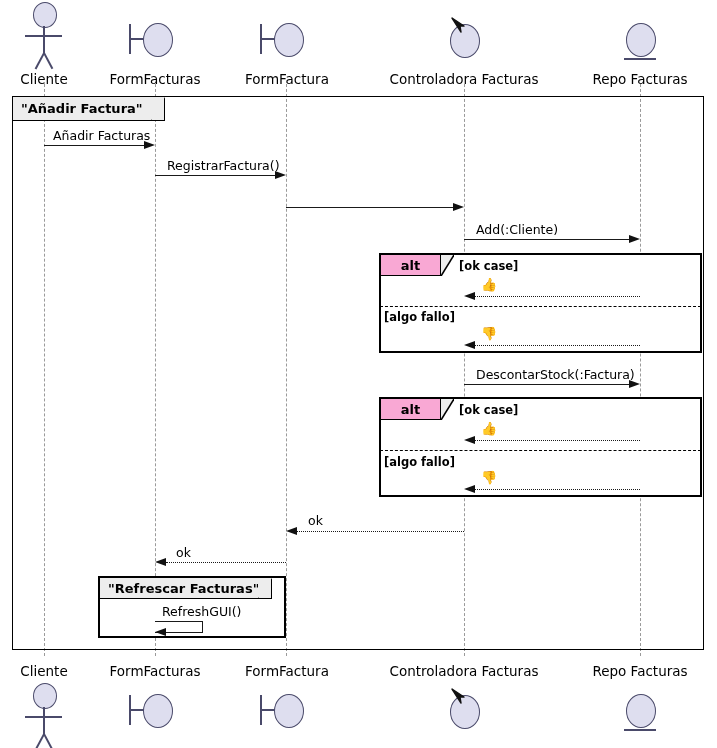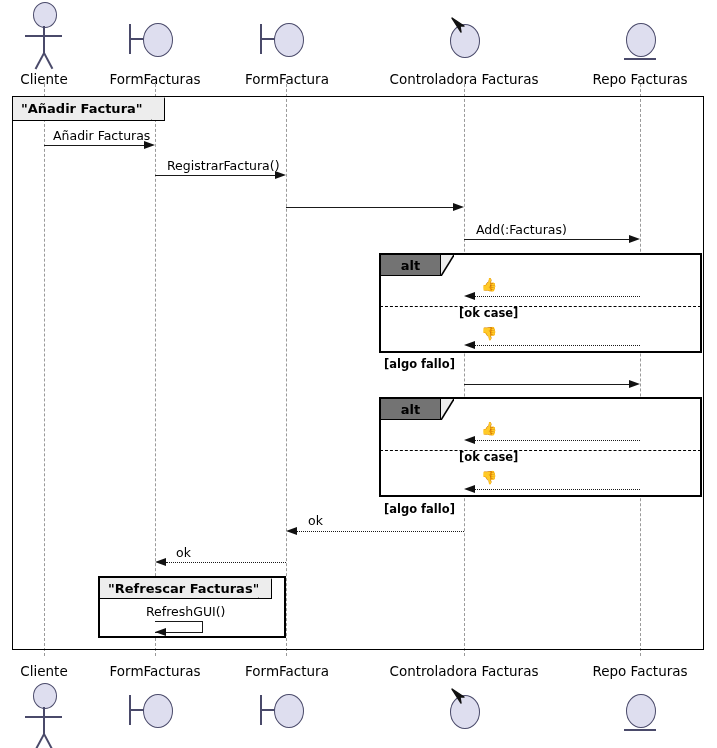--- a/index.html
+++ b/index.html
@@ -39,26 +39,26 @@
     display:flex;align-items:center;padding:0 8px;white-space:nowrap;
   }
   .frame-tab .notch{
     position:absolute;right:-1px;top:0;width:14px;height:100%;
     background:#EDEDED;border-bottom:1.6px solid #000;
     box-sizing:border-box;
   }
   
   .altbox{position:absolute;border:2px solid #000;background:#fff;box-sizing:border-box;}
   .alt-tab{
-    position:absolute;left:0;top:0;background:#737373;
+    position:absolute;left:0;top:0;background:#f9a8d4;
     border-right:1.6px solid #000;border-bottom:1.6px solid #000;
     box-sizing:border-box;font-weight:bold;font-size:13px;
     display:flex;align-items:center;justify-content:center;white-space:nowrap;
   }
-  .guard{position:absolute;font-weight:bold;font-size:11.5px;white-space:nowrap;margin-top:47px;}
+  .guard{position:absolute;font-weight:bold;font-size:11.5px;white-space:nowrap;}
   .alt-sep{position:absolute;height:0;border-top:1.5px dashed #000;}
   
   .msg-line{position:absolute;height:0;border-top:1.5px solid #1a1a1a;}
   .msg-line.dotted{border-top:1.5px dotted #1a1a1a;}
   .msg-label{position:absolute;font-size:12.5px;white-space:nowrap;color:#000;}
   .arrow-r,.arrow-l{position:absolute;width:0;height:0;}
   .arrow-r{border-left:11px solid #111;border-top:4.5px solid transparent;border-bottom:4.5px solid transparent;}
   .arrow-l{border-right:11px solid #111;border-top:4.5px solid transparent;border-bottom:4.5px solid transparent;}
   .emoji{position:absolute;font-size:13px;line-height:13px;}
   
@@ -132,21 +132,21 @@
   <div class="msg-line" style="left:44px;top:145px;width:101px;"></div>
   <div class="arrow-r" style="left:144px;top:140.5px;"></div>
 
   <div class="msg-label" style="left:167px;top:158px;">RegistrarFactura()</div>
   <div class="msg-line" style="left:155px;top:175px;width:121px;"></div>
   <div class="arrow-r" style="left:275px;top:170.5px;"></div>
 
   <div class="msg-line" style="left:286px;top:207px;width:168px;"></div>
   <div class="arrow-r" style="left:453px;top:202.5px;"></div>
 
-  <div class="msg-label" style="left:476px;top:222px;">Add(:Facturas)</div>
+  <div class="msg-label" style="left:476px;top:222px;">Add(:Cliente)</div>
   <div class="msg-line" style="left:464px;top:239px;width:166px;"></div>
   <div class="arrow-r" style="left:629px;top:234.5px;"></div>
 
   <div class="altbox" style="left:379px;top:253px;width:323px;height:100px;"></div>
   <div class="alt-tab" style="left:381px;top:255px;width:60px;height:21px;">
     <span>alt</span>
   </div>
   <div class="alt-tab" style="left:441px;top:255px;width:13px;height:21px;border-right:none;border-bottom:none;background:transparent;">
     <svg width="13" height="21" viewBox="0 0 13 21">
       <path d="M0 0 L13 0 L0 21 Z" fill="#EDEDED"></path>
@@ -160,20 +160,21 @@
   <div class="msg-line dotted" style="left:470px;top:296px;width:170px;"></div>
   <div class="arrow-l" style="left:464px;top:291.5px;"></div>
 
   <div class="alt-sep" style="left:380px;top:306px;width:321px;"></div>
   <div class="guard" style="left:384px;top:310px;">[algo fallo]</div>
 
   <span class="emoji" style="left:481px;top:327px;">👎</span>
   <div class="msg-line dotted" style="left:470px;top:345px;width:170px;"></div>
   <div class="arrow-l" style="left:464px;top:340.5px;"></div>
 
+  <div class="msg-label" style="left:476px;top:367px;">DescontarStock(:Factura)</div>
   <div class="msg-line" style="left:464px;top:384px;width:166px;"></div>
   <div class="arrow-r" style="left:629px;top:379.5px;"></div>
 
   <div class="altbox" style="left:379px;top:397px;width:323px;height:100px;"></div>
   <div class="alt-tab" style="left:381px;top:399px;width:60px;height:21px;">
     <span>alt</span>
   </div>
   <div class="alt-tab" style="left:441px;top:399px;width:13px;height:21px;border-right:none;border-bottom:none;background:transparent;">
     <svg width="13" height="21" viewBox="0 0 13 21">
       <path d="M0 0 L13 0 L0 21 Z" fill="#EDEDED"></path>
@@ -197,21 +198,21 @@
   <div class="msg-label" style="left:176px;top:545px;">ok</div>
   <div class="msg-line dotted" style="left:166px;top:562px;width:120px;"></div>
   <div class="arrow-l" style="left:155px;top:557.5px;"></div>
 
   <div class="frame-inner" style="left:98px;top:576px;width:188px;height:62px;"></div>
   <div class="frame-tab" style="left:100px;top:578px;width:172px;height:21px;">
     <span>"Refrescar Facturas"</span>
     <span class="notch" style="clip-path:polygon(0 0,100% 0,0 100%);"></span>
   </div>
 
-  <div class="msg-label" style="left:146px;top:604px;">RefreshGUI()</div>
+  <div class="msg-label" style="left:162px;top:604px;">RefreshGUI()</div>
   <div class="self-msg" style="left:155px;top:621px;width:48px;height:12px;"></div>
   <div class="arrow-l" style="left:155px;top:628px;"></div>
 
   <div class="participant" style="left:0px;top:664px;width:88px;">
     <div class="plabel">Cliente</div>
     <div class="shape" style="height:60px;margin-top:4px;">
       <div class="actor-head" style="left:33px;top:0px;"></div>
       <div class="actor-body" style="left:43px;top:24px;height:28px;"></div>
       <div class="actor-arms" style="left:25px;top:33px;width:37px;"></div>
       <div class="actor-leg" style="left:43px;top:51px;height:18px;transform:rotate(28deg);"></div>

